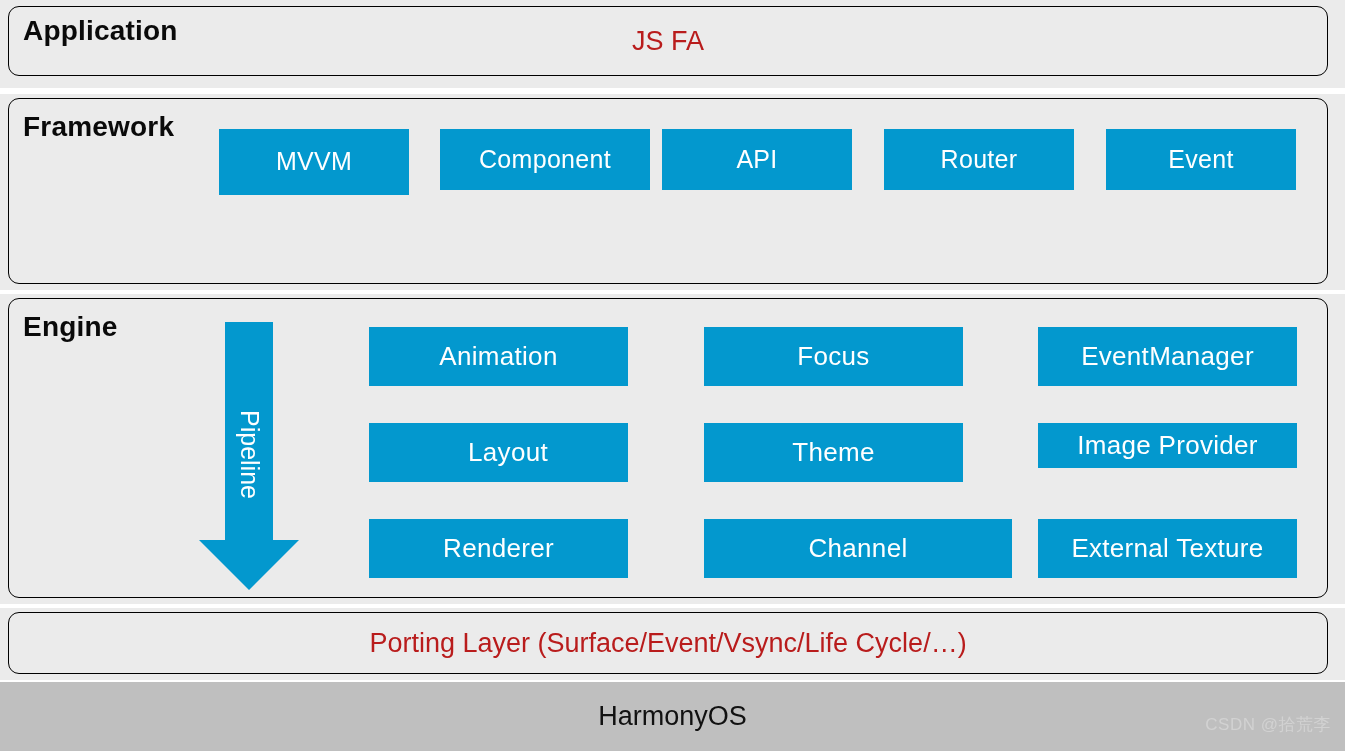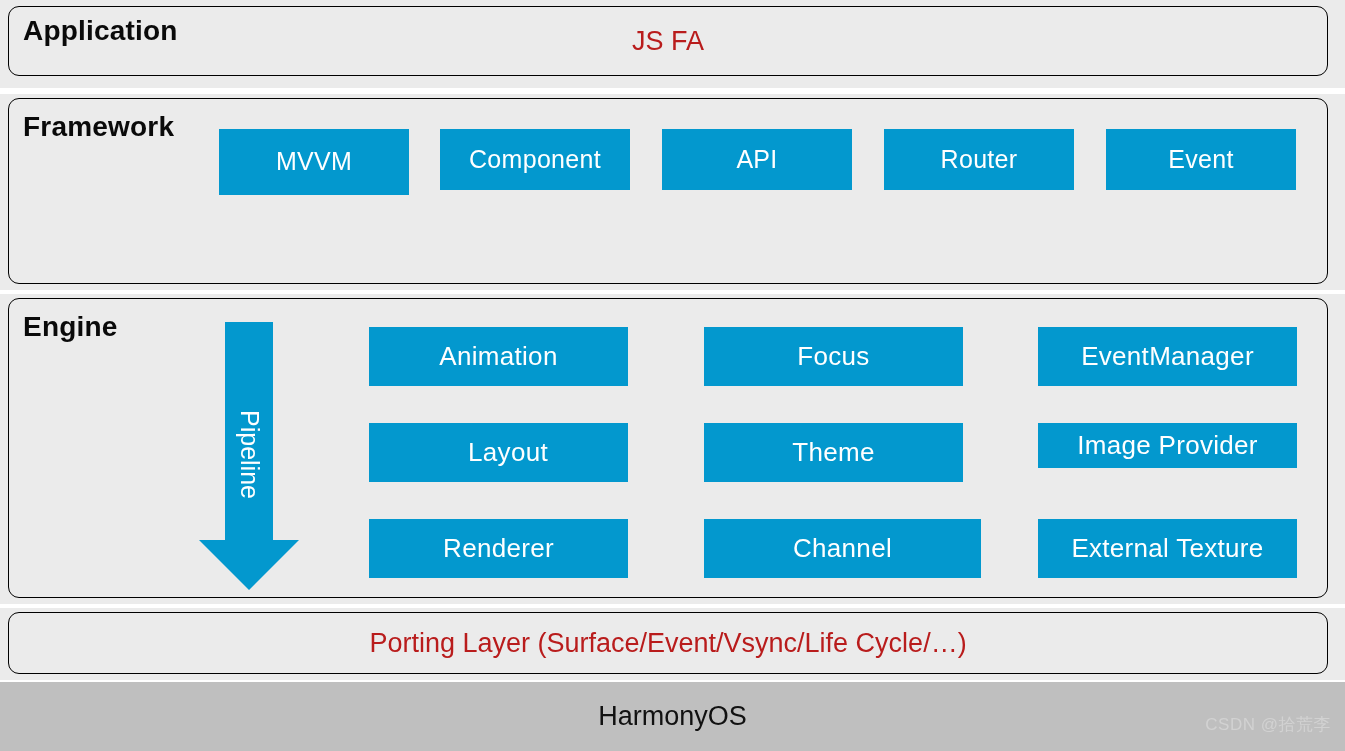--- a/index.html
+++ b/index.html
@@ -123,21 +123,21 @@
     <div class="abs center-text" style="left:0px; top:0px; width:100%; height:100%; font-size:27px;">JS FA</div>
   </div>
 
   <div class="abs strip" style="left:0px; top:94px; width:1345px; height:196px;"></div>
 
   <div class="abs section" style="left:8px; top:98px; width:1320px; height:186px;">
     <div class="section-label" style="left:14px; top:12px; font-size:28px;">Framework</div>
   </div>
 
   <div class="abs blue-box framework-box" style="left:219px; top:129px; width:190px; height:66px;">MVVM</div>
-  <div class="abs blue-box framework-box" style="left:440px; top:129px; width:190px; height:61px;">Component</div>
+  <div class="abs blue-box framework-box" style="left:440px; top:129px; width:210px; height:61px;">Component</div>
   <div class="abs blue-box framework-box" style="left:662px; top:129px; width:190px; height:61px;">API</div>
   <div class="abs blue-box framework-box" style="left:884px; top:129px; width:190px; height:61px;">Router</div>
   <div class="abs blue-box framework-box" style="left:1106px; top:129px; width:190px; height:61px;">Event</div>
 
 
   <div class="abs strip" style="left:0px; top:294px; width:1345px; height:310px;"></div>
 
   <div class="abs section" style="left:8px; top:298px; width:1320px; height:300px;">
     <div class="section-label" style="left:14px; top:12px; font-size:28px;">Engine</div>
   </div>
@@ -148,21 +148,21 @@
     </svg>
     <div class="pipeline-label" style="left:-2px; top:118px; width:108px; text-align:center; transform:rotate(90deg);">Pipeline</div>
   </div>
 
   <div class="abs blue-box" style="left:369px; top:327px; width:259px; height:59px;">Animation</div>
   <div class="abs blue-box" style="left:369px; top:423px; width:259px; height:59px;padding-left:19px;">Layout</div>
   <div class="abs blue-box" style="left:704px; top:327px; width:259px; height:59px;">Focus</div>
 
   <div class="abs blue-box" style="left:369px; top:519px; width:259px; height:59px;">Renderer</div>
   <div class="abs blue-box" style="left:704px; top:423px; width:259px; height:59px;">Theme</div>
-  <div class="abs blue-box" style="left:704px; top:519px; width:277px; height:59px;">Channel</div>
+  <div class="abs blue-box" style="left:704px; top:519px; width:308px; height:59px;">Channel</div>
 
   <div class="abs blue-box" style="left:1038px; top:327px; width:259px; height:59px;">EventManager</div>
   <div class="abs blue-box" style="left:1038px; top:423px; width:259px; height:45px;">Image Provider</div>
   <div class="abs blue-box" style="left:1038px; top:519px; width:259px; height:59px;">External Texture</div>
 
   <div class="abs strip" style="left:0px; top:608px; width:1345px; height:72px;"></div>
 
   <div class="abs section" style="left:8px; top:612px; width:1320px; height:62px;">
     <div class="abs center-text" style="left:0px; top:0px; width:100%; height:100%; font-size:27px;">Porting Layer (Surface/Event/Vsync/Life Cycle/…)</div>
   </div>

